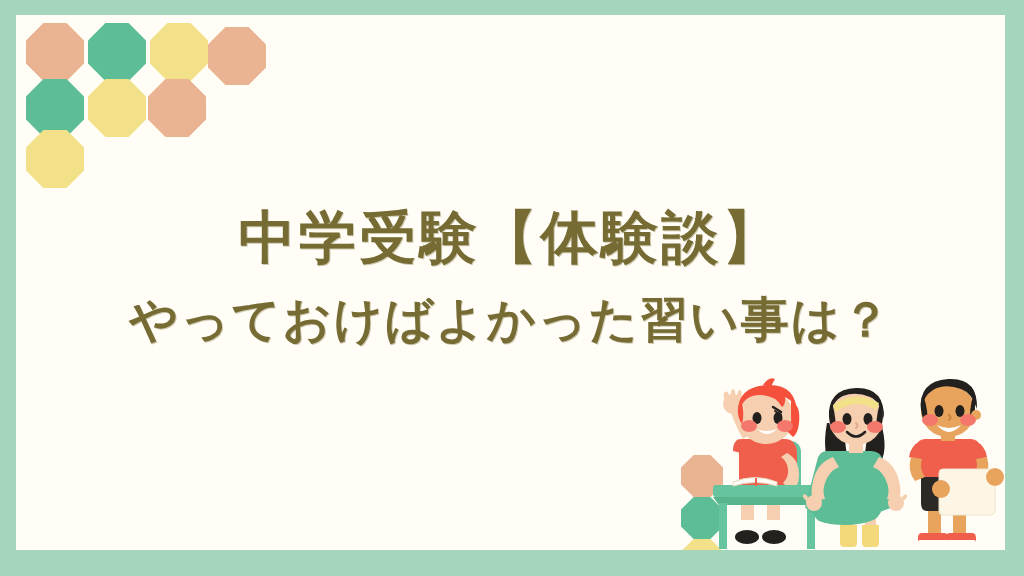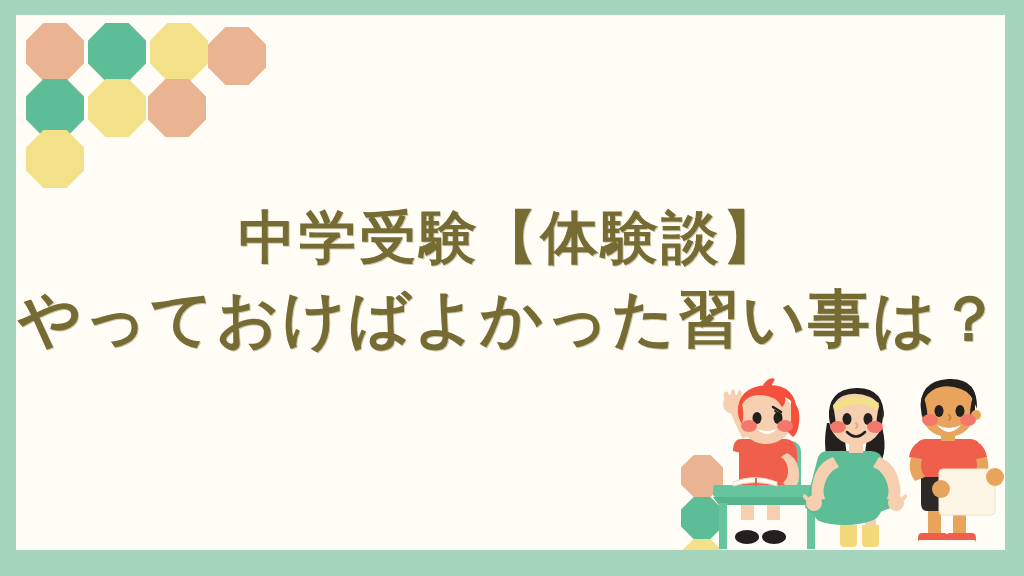--- a/index.html
+++ b/index.html
@@ -61,21 +61,21 @@
     font-weight: 700;
     letter-spacing: .06em;
     white-space: nowrap;
     text-shadow: 1px 1px 0 rgba(117,107,51,.35);
   }
   .title-line-1 {
     font-size: 57px;
     line-height: 72px;
   }
   .title-line-2 {
-    font-size: 62px;
+    font-size: 48px;
     line-height: 80px;
     letter-spacing: .04em;
     margin-top: 6px;
   }
 
   
   .mini-hex {
     position: absolute;
     width: 42px;
     height: 42px;

